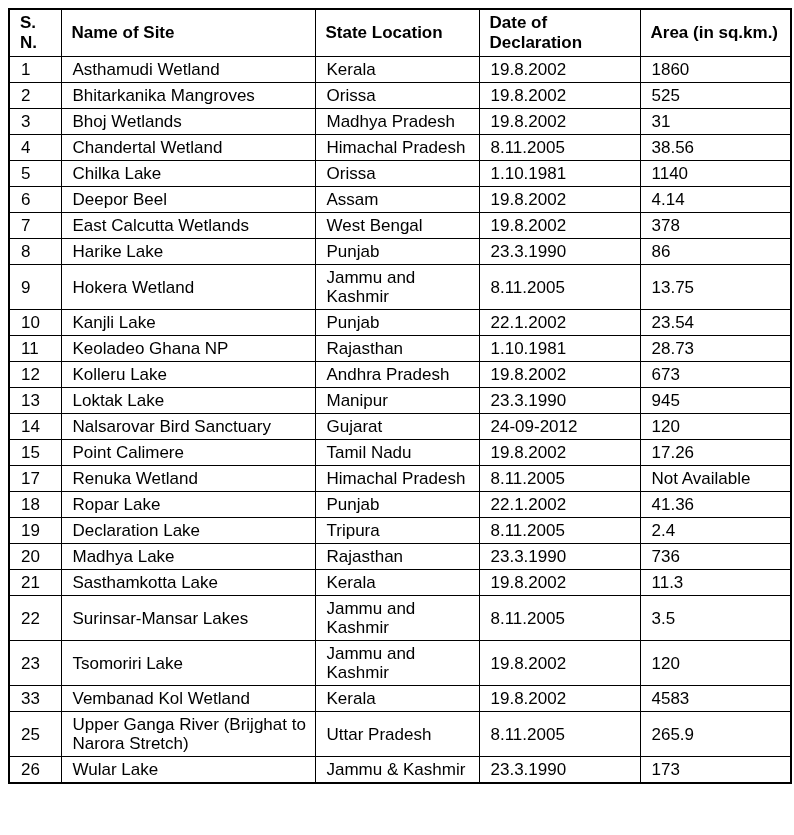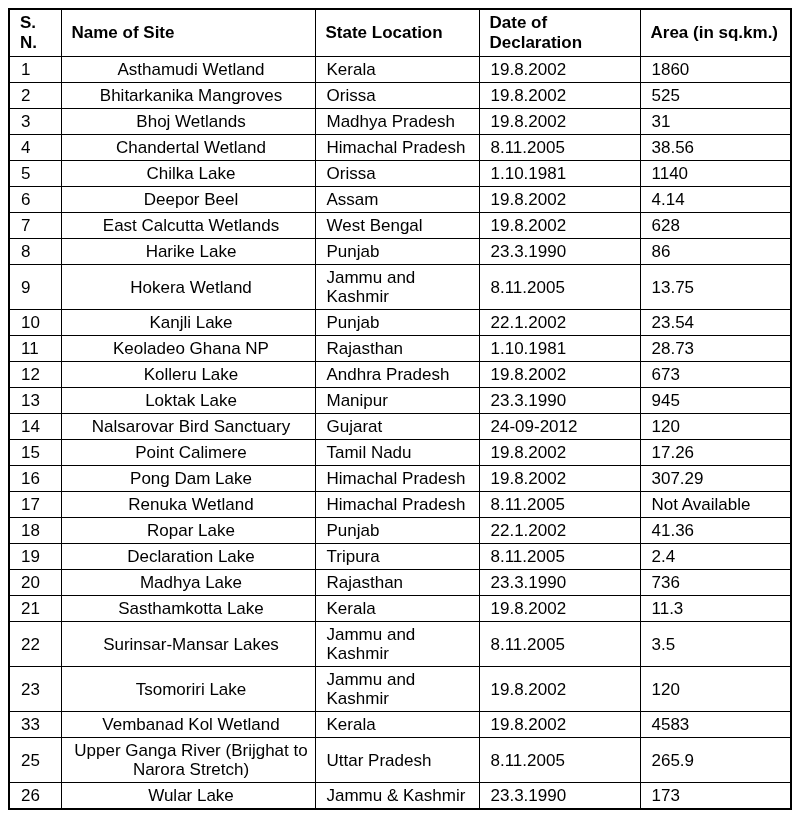--- a/index.html
+++ b/index.html
@@ -40,21 +40,21 @@
     height: 47px;
     box-sizing: border-box;
   }
   td {
     font-size: 17px;
     font-weight: normal;
     line-height: 19px;
     padding: 3px 5px 3px 11px;
   }
   td.col-state { padding-right: 6px; }
-  td.col-name  { padding-right: 5px; text-align: center; }
+  td.col-name  { padding-right: 5px; }
   tbody tr { height: 26px; }
 </style>
 </head>
 <body>
 
 <div class="page">
   <table class="wetlands">
     <colgroup>
       <col class="c-sn">
       <col class="c-name">
@@ -114,21 +114,21 @@
           <td class="col-name">Deepor Beel</td>
           <td class="col-state">Assam</td>
           <td class="col-date">19.8.2002</td>
           <td class="col-area">4.14</td>
         </tr>
         <tr>
           <td class="col-sn">7</td>
           <td class="col-name">East Calcutta Wetlands</td>
           <td class="col-state">West Bengal</td>
           <td class="col-date">19.8.2002</td>
-          <td class="col-area">628</td>
+          <td class="col-area">378</td>
         </tr>
         <tr>
           <td class="col-sn">8</td>
           <td class="col-name">Harike Lake</td>
           <td class="col-state">Punjab</td>
           <td class="col-date">23.3.1990</td>
           <td class="col-area">86</td>
         </tr>
         <tr>
           <td class="col-sn">9</td>
@@ -173,27 +173,20 @@
           <td class="col-area">120</td>
         </tr>
         <tr>
           <td class="col-sn">15</td>
           <td class="col-name">Point Calimere</td>
           <td class="col-state">Tamil Nadu</td>
           <td class="col-date">19.8.2002</td>
           <td class="col-area">17.26</td>
         </tr>
         <tr>
-          <td class="col-sn">16</td>
-          <td class="col-name">Pong Dam Lake</td>
-          <td class="col-state">Himachal Pradesh</td>
-          <td class="col-date">19.8.2002</td>
-          <td class="col-area">307.29</td>
-        </tr>
-        <tr>
           <td class="col-sn">17</td>
           <td class="col-name">Renuka Wetland</td>
           <td class="col-state">Himachal Pradesh</td>
           <td class="col-date">8.11.2005</td>
           <td class="col-area">Not Available</td>
         </tr>
         <tr>
           <td class="col-sn">18</td>
           <td class="col-name">Ropar Lake</td>
           <td class="col-state">Punjab</td>

